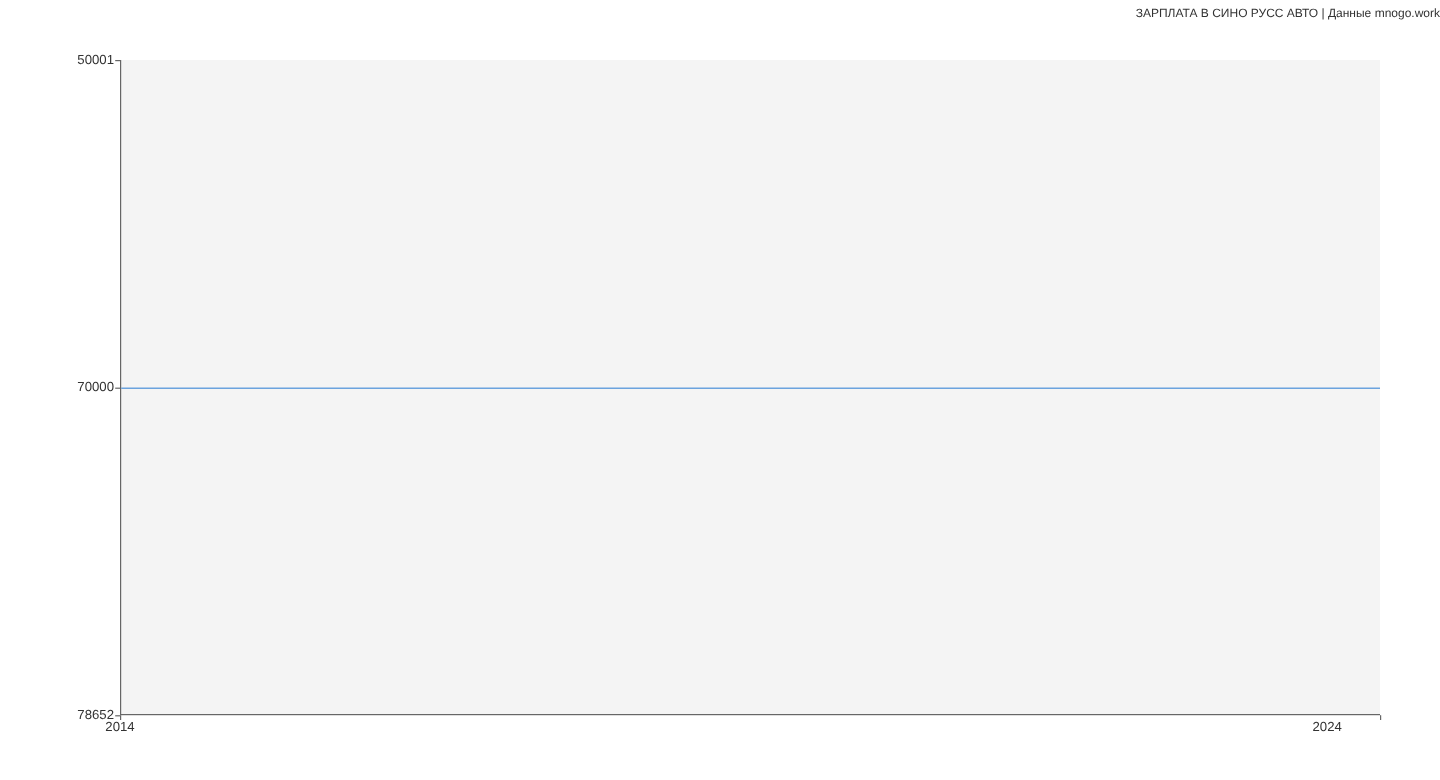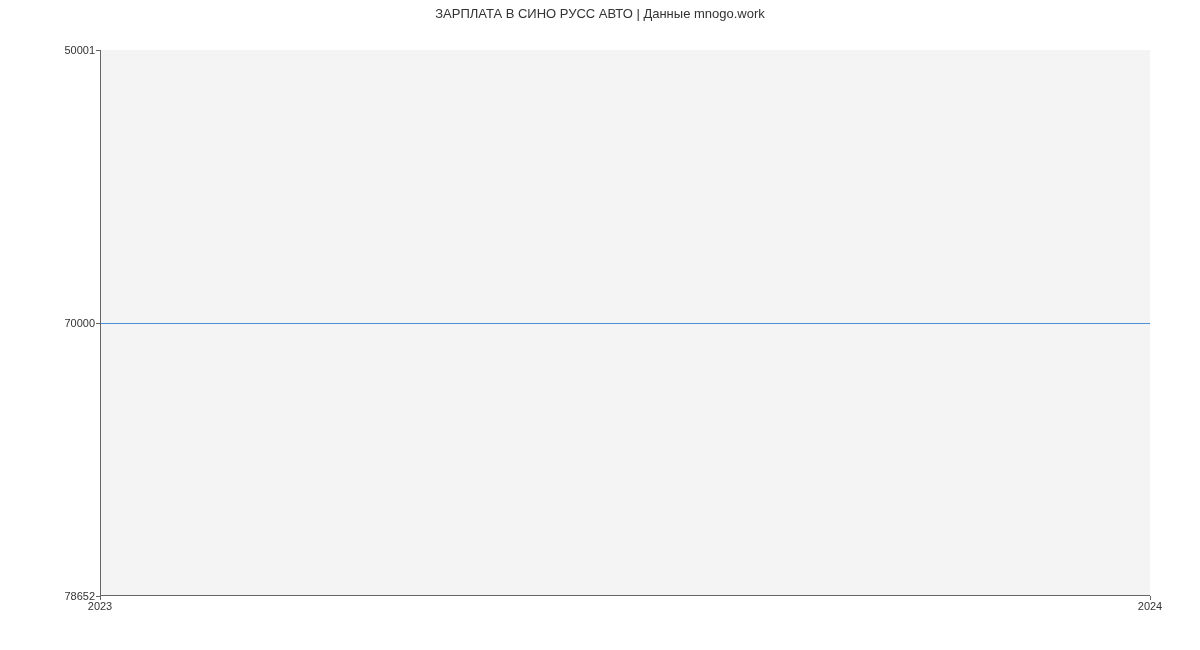--- a/index.html
+++ b/index.html
@@ -8,22 +8,22 @@
       height: 650px;
       background: #ffffff;
       font-family: Arial, Helvetica, sans-serif;
       position: relative;
     }
     .chart-title {
       position: absolute;
       top: 6px;
       left: 0;
       right: 0;
-      text-align: center;
-      font-size: 13px;
+      text-align: right;
+      font-size: 10px;
       color: #333;
     }
     .plot-area {
       position: absolute;
       left: 100px;
       top: 50px;
       width: 1050px;
       height: 546px;
       background: #f4f4f4;
       border-left: 1px solid #666;
@@ -77,17 +77,17 @@
 
 <div class="y-tick" style="top:50px">50001</div>
 <div class="y-tick-mark" style="top:50px"></div>
 
 <div class="y-tick" style="top:323px">70000</div>
 <div class="y-tick-mark" style="top:323px"></div>
 
 <div class="y-tick" style="top:596px">78652</div>
 <div class="y-tick-mark" style="top:596px"></div>
 
-<div class="x-tick" style="left:100px">2023</div>
+<div class="x-tick" style="left:100px">2014</div>
 <div class="x-tick-mark" style="left:100px"></div>
 
-<div class="x-tick" style="left:1150px">2024</div>
+<div class="x-tick" style="left:1106px">2024</div>
 <div class="x-tick-mark" style="left:1150px"></div>
 
 </body></html>

